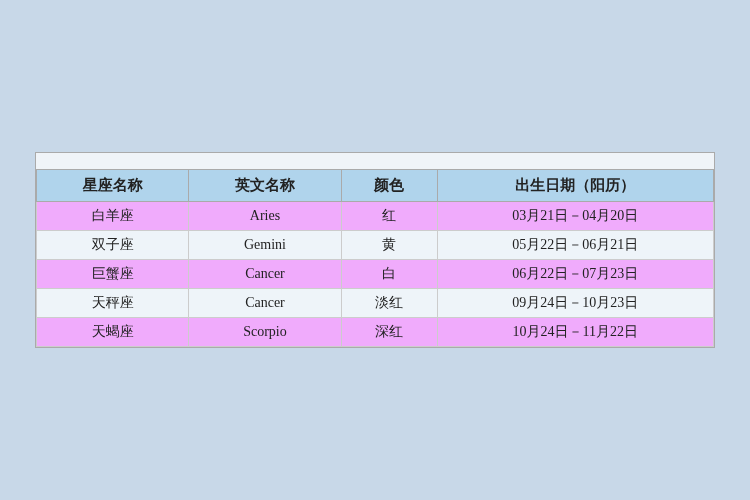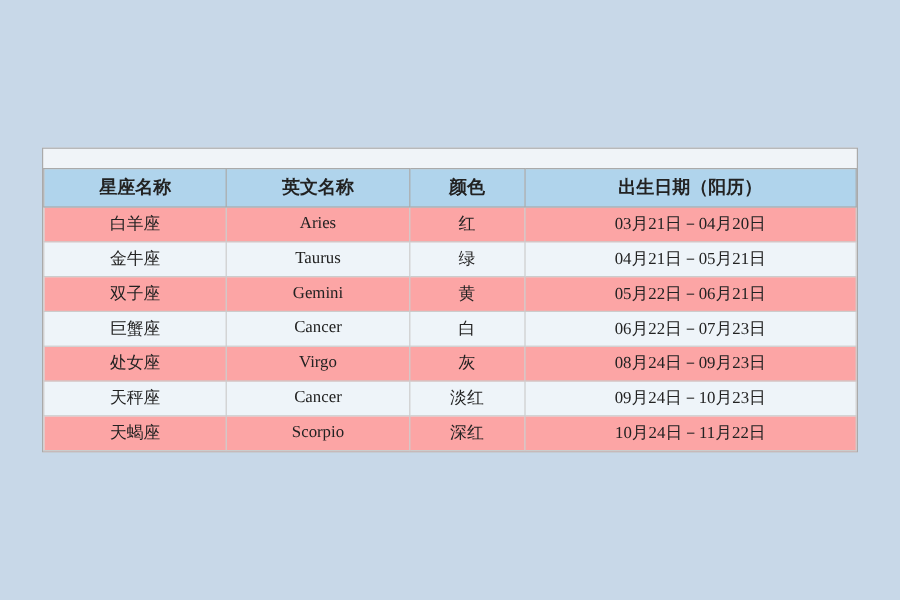--- a/index.html
+++ b/index.html
@@ -30,21 +30,21 @@
       font-size: 15px;
       font-weight: bold;
       color: #222;
     }
     tbody tr td {
       border: 1px solid #ccc;
       padding: 5px 10px;
       text-align: center;
       font-size: 14px;
       color: #222;
-      background-color: #fca5a5;
+      background-color: #f0abfc;
     }
     tbody tr:nth-child(even) td {
       background-color: #eef4f9;
     }
   </style>
 </head>
 <body>
 
 <div class="table-container">
   <table>
@@ -57,42 +57,30 @@
       </tr>
     </thead>
     <tbody id="table-body">
     <tr>
           <td>白羊座</td>
           <td>Aries</td>
           <td>红</td>
           <td>03月21日－04月20日</td>
         </tr>
         <tr>
-          <td>金牛座</td>
-          <td>Taurus</td>
-          <td>绿</td>
-          <td>04月21日－05月21日</td>
-        </tr>
-        <tr>
           <td>双子座</td>
           <td>Gemini</td>
           <td>黄</td>
           <td>05月22日－06月21日</td>
         </tr>
         <tr>
           <td>巨蟹座</td>
           <td>Cancer</td>
           <td>白</td>
           <td>06月22日－07月23日</td>
-        </tr>
-        <tr>
-          <td>处女座</td>
-          <td>Virgo</td>
-          <td>灰</td>
-          <td>08月24日－09月23日</td>
         </tr>
         <tr>
           <td>天秤座</td>
           <td>Cancer</td>
           <td>淡红</td>
           <td>09月24日－10月23日</td>
         </tr>
         <tr>
           <td>天蝎座</td>
           <td>Scorpio</td>

